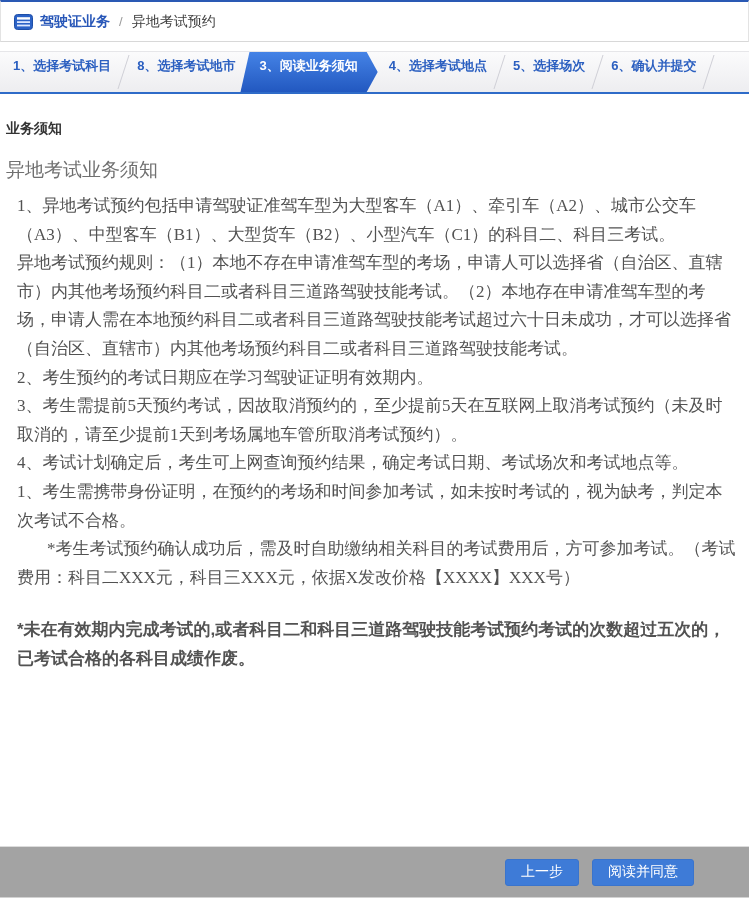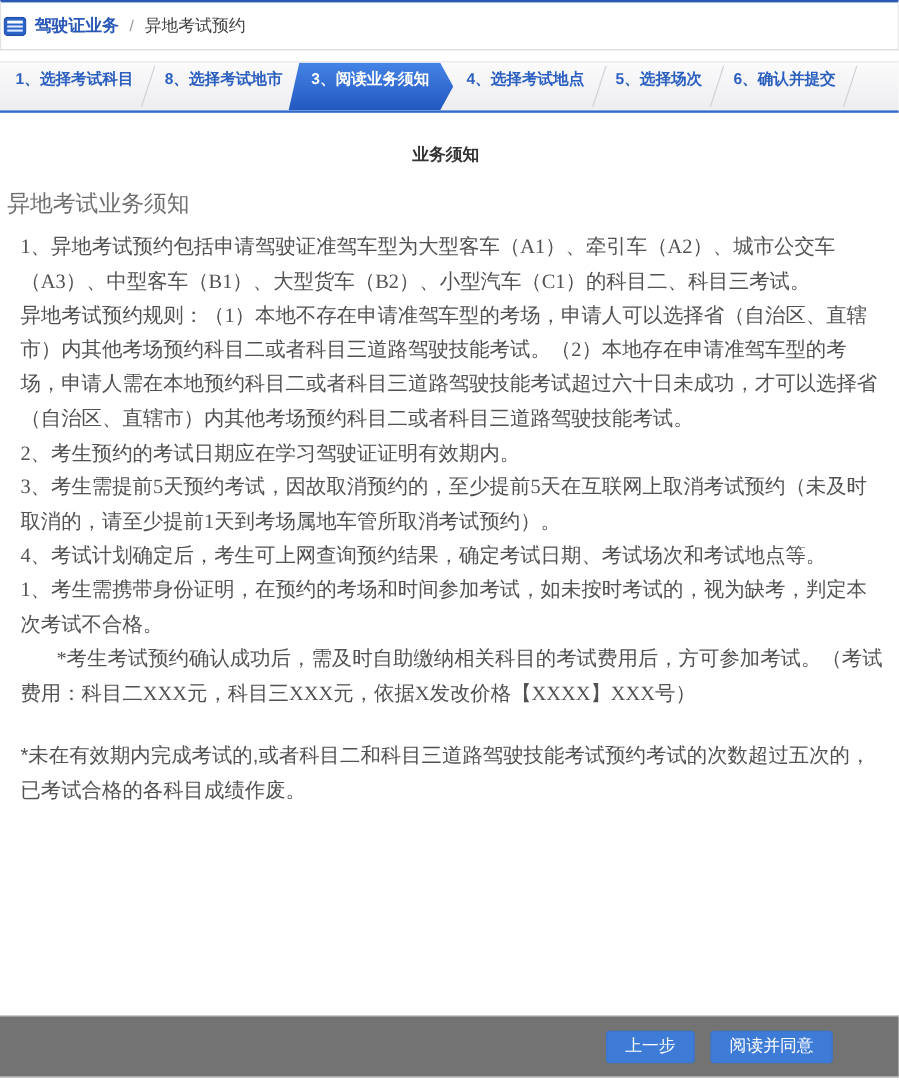--- a/index.html
+++ b/index.html
@@ -8,21 +8,21 @@
     width:749px; height:903px; position:relative; overflow:hidden;
     font-family:"Liberation Sans","DejaVu Sans",sans-serif;
   }
 
   
   .breadcrumb {
     height:42px; display:flex; align-items:center;
     border-top:2px solid #2a59b4;
     border-bottom:1px solid #d8d8d8;
     border-left:1px solid #e3e3e3; border-right:1px solid #e3e3e3;
-    padding-left:2px; background:#fff;
+    padding-left:13px; background:#fff;
   }
   .breadcrumb .bc-icon { display:inline-flex; margin-right:7px; }
   .bc-section { color:#2857b8; font-size:14px; font-weight:bold; cursor:pointer; }
   .bc-sep { color:#999; font-size:13px; margin:0 9px; }
   .bc-current { color:#404040; font-size:14px; }
 
   
   .steps {
     margin-top:9px; height:43px; display:flex; align-items:stretch;
     background:linear-gradient(180deg,#fbfbfc 0%,#ededf0 100%);
@@ -40,45 +40,45 @@
     background:linear-gradient(180deg,#4583e6 0%,#2258c0 100%);
     color:#fff; z-index:2; margin-left:-8px; margin-right:-2px;
     padding:0 20px 0 19px;
     clip-path:polygon(9px 0%, calc(100% - 11px) 0%, 100% 50%, calc(100% - 11px) 100%, 0% 100%);
   }
   .steps .filler { flex:1; }
 
   
   .content { padding:0 12px 0 6px; }
   .notice-title {
-    text-align:center; font-size:14px; font-weight:bold; color:#333;
+    text-align:left; font-size:14px; font-weight:bold; color:#333;
     margin-top:26px;
   }
   .notice-heading {
     text-align:left; font-size:19px; color:#707070; margin-top:19px;
     font-family:"Liberation Serif","DejaVu Serif",serif;
   }
   .notice-body { margin-top:9px; }
   .notice-body p {
     font-size:17px; color:#525252; line-height:28.6px;
     font-family:"Liberation Serif","DejaVu Serif",serif;
     margin-left:11px;
   }
   .fee-note { text-indent:30px; }
   .warning {
-    margin-top:24px; font-size:18px; line-height:30px; font-weight:normal;
+    margin-top:24px; font-size:18px; line-height:30px; font-weight:bold;
     color:#fe0000;
     font-family:"Liberation Sans","DejaVu Sans",sans-serif !important;
   }
   .app-tip { line-height:30px !important; }
 
   
   .footer {
     position:absolute; left:0; right:0; bottom:5px; height:52px;
-    background:#737373;
+    background:#a3a3a3;
     border-top:1px solid #dcdcdc; border-bottom:1px solid #d2d2d2;
     display:flex; align-items:center; justify-content:flex-end;
     gap:13px; padding-right:55px;
   }
   .btn {
     height:27px; padding:0 15px; background:#3e7bd7;
     border:1px solid #3a74cc; border-radius:3px;
     color:#fff; font-size:14px; cursor:pointer;
     font-family:"Liberation Sans","DejaVu Sans",sans-serif;
   }

